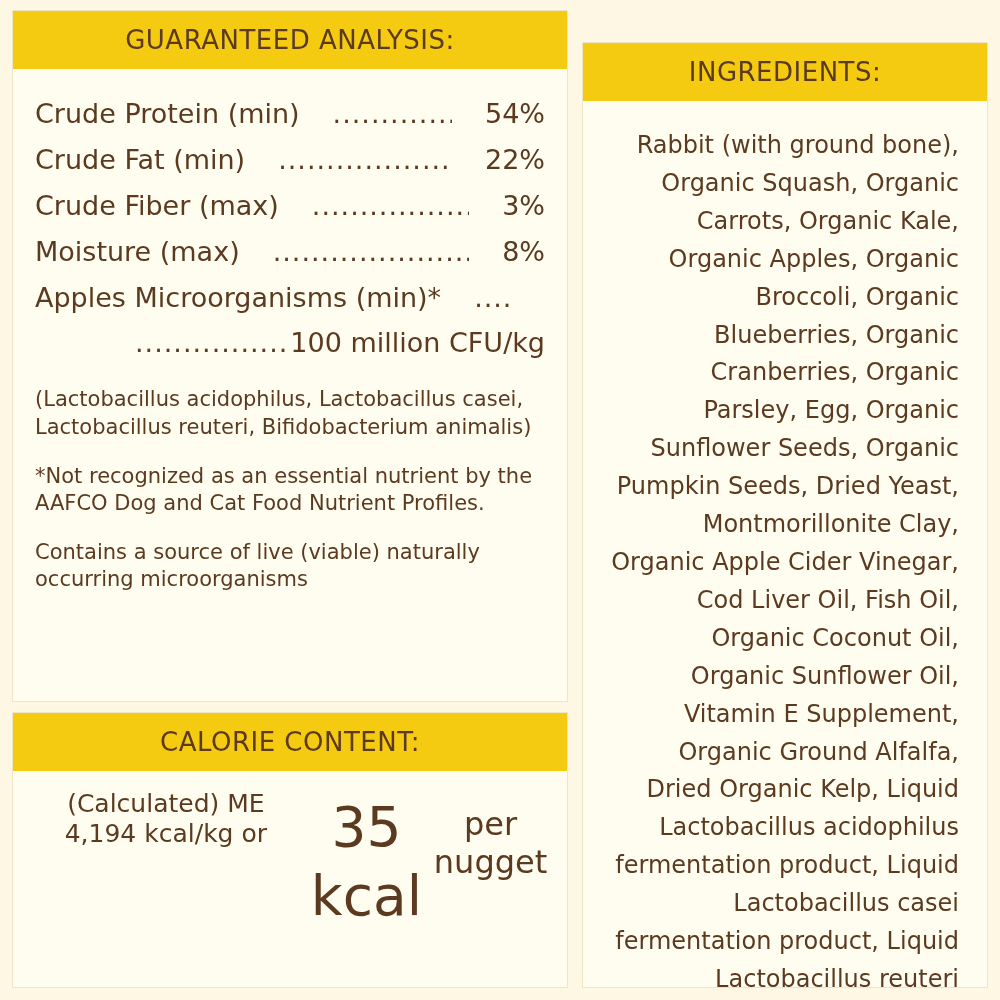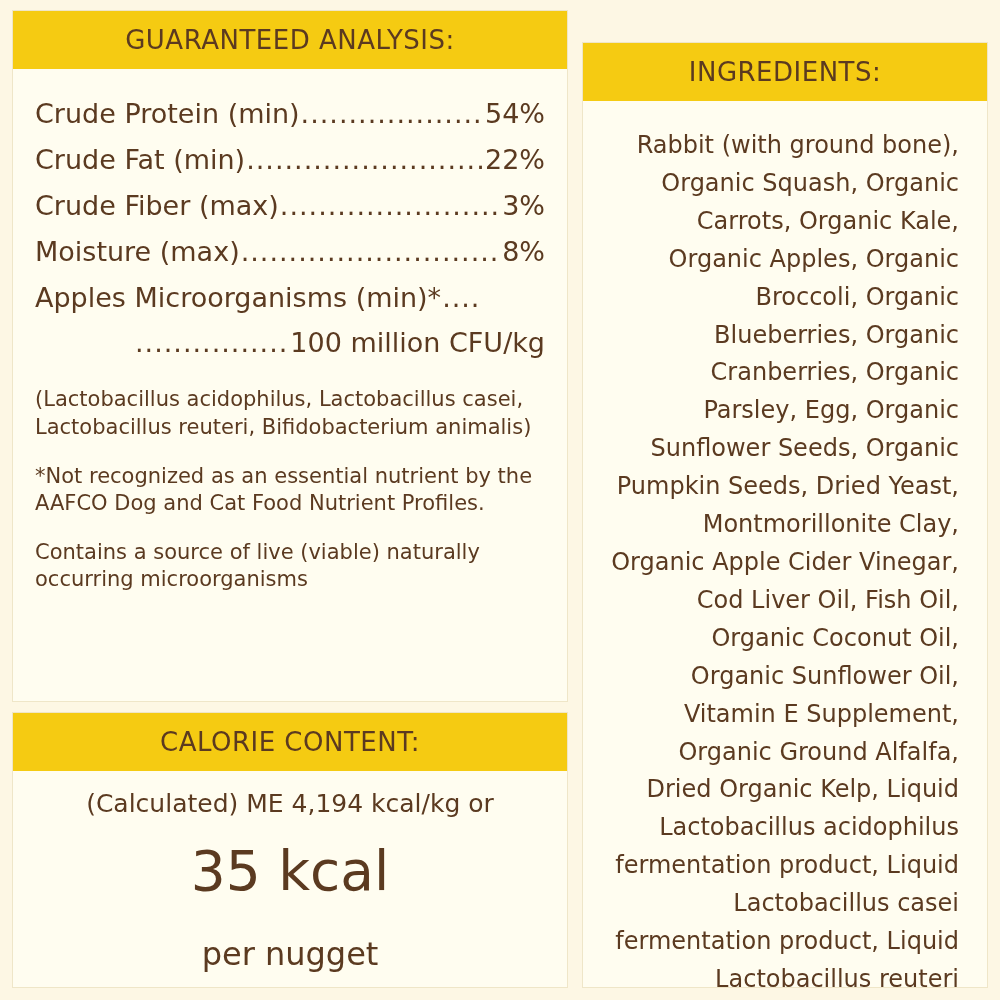--- a/index.html
+++ b/index.html
@@ -76,20 +76,21 @@
   
   .ga-list {
     font-size: 27px;
     line-height: 1.70;
     color: #5b3a20;
   }
   .ga-row {
     display: flex;
     align-items: flex-start;
     white-space: nowrap;
+    gap: 32px;
   }
   .ga-label {
     flex: 0 0 auto;
   }
   .ga-dots {
     flex: 1 1 auto;
     overflow: hidden;
     white-space: nowrap;
     letter-spacing: 1px;
     margin: 0 1px;
@@ -117,22 +118,22 @@
   }
   .note.second { margin-top: 22px; }
   .note.third { margin-top: 13px; }
 
   .cal-body {
     padding: 18px 18px 14px 18px;
     text-align: center;
     box-sizing: border-box;
     flex: 1;
     display: flex;
-    flex-direction: column;
-    justify-content: space-between;
+    flex-direction: row;
+    justify-content: flex-start;
   }
   .cal-line1 {
     font-size: 25px;
     line-height: 1.2;
   }
   .cal-big {
     font-size: 55px;
     line-height: 1.25;
     margin-top: 4px;
     color: #5b3a20;

